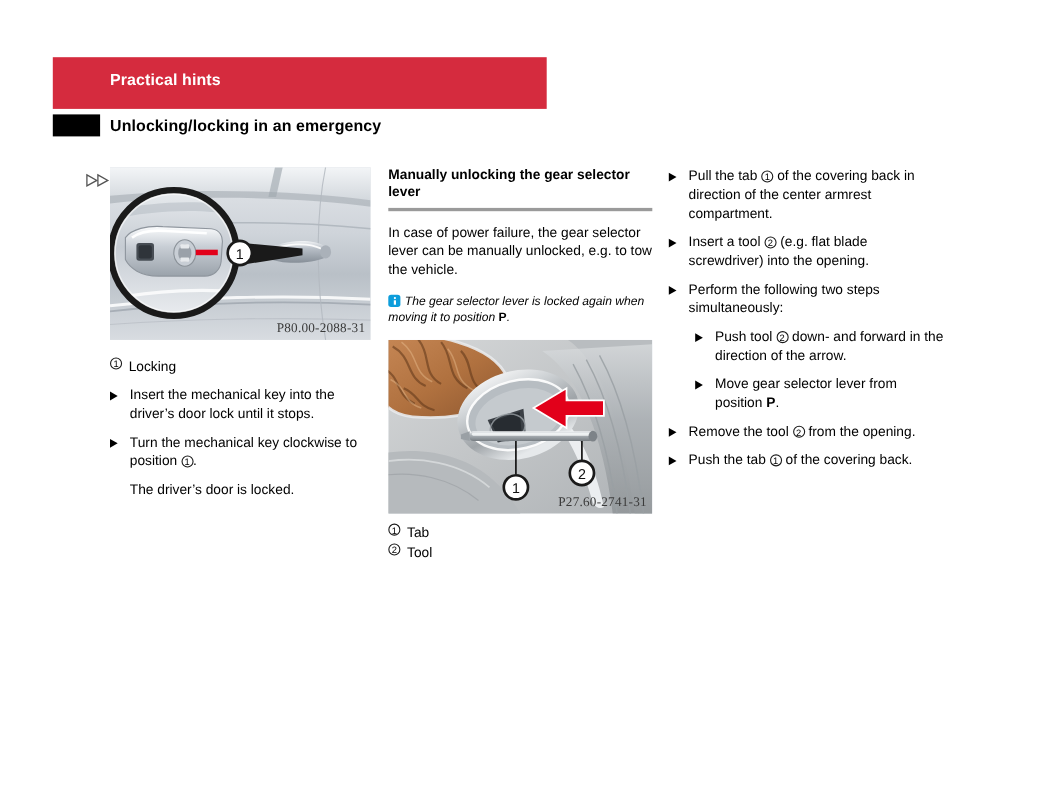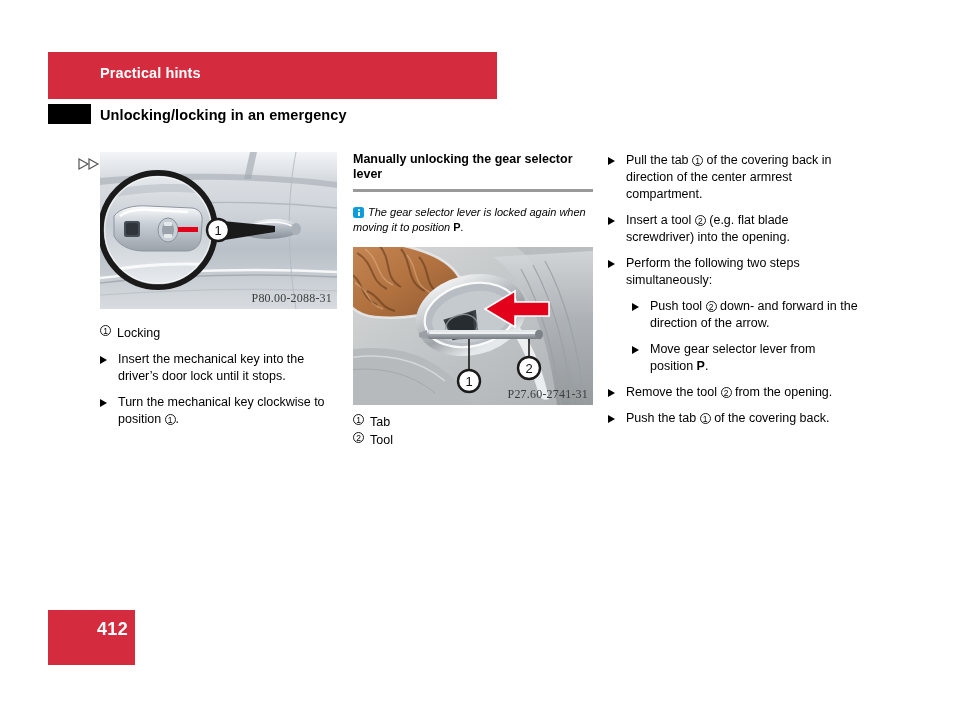--- a/index.html
+++ b/index.html
@@ -343,29 +343,31 @@
       <div class="bullet-row">
         <span class="bullet-tri"></span>
         <span class="bullet-text">Insert the mechanical key into the driver’s door lock until it stops.</span>
       </div>
 
       <div class="bullet-row">
         <span class="bullet-tri"></span>
         <span class="bullet-text"><span>Turn the mechanical key clockwise to position </span><span class="num">1</span><span>.</span></span>
       </div>
 
+      <div class="plain-row">The driver’s door is locked.</div>
 
     </div>
   </div>
 
   <div class="col col-mid">
 
     <div class="subhead">Manually unlocking the gear selector lever</div>
     <div class="rule"></div>
 
+    <p class="body-para">In case of power failure, the gear selector lever can be manually unlocked, e.g. to tow the vehicle.</p>
 
     <div class="note">
       <span class="note-icon"></span><span><span>The gear selector lever is locked again when moving it to position </span><b class="inline-b">P</b><span>.</span></span>
     </div>
 
     <div class="figure fig-console" style="margin-top:13px;">
       <svg width="240" height="158" viewBox="0 0 240 158" aria-hidden="true">
         <defs>
           <linearGradient id="consoleG" x1="0" y1="0" x2="1" y2="1">
             <stop offset="0%" stop-color="#d6d8d9"></stop>
@@ -502,17 +504,14 @@
       <div class="bullet-row">
         <span class="bullet-tri"></span>
         <span class="bullet-text"><span>Remove the tool </span><span class="num">2</span><span> from the opening.</span></span>
       </div>
       <div class="bullet-row">
         <span class="bullet-tri"></span>
         <span class="bullet-text"><span>Push the tab </span><span class="num">1</span><span> of the covering back.</span></span>
       </div>
     </div>
 
-  <div class="footer-block">
-    <div class="footer-page-number">412</div>
-  </div>
 
 </div>
 
 </body></html>

